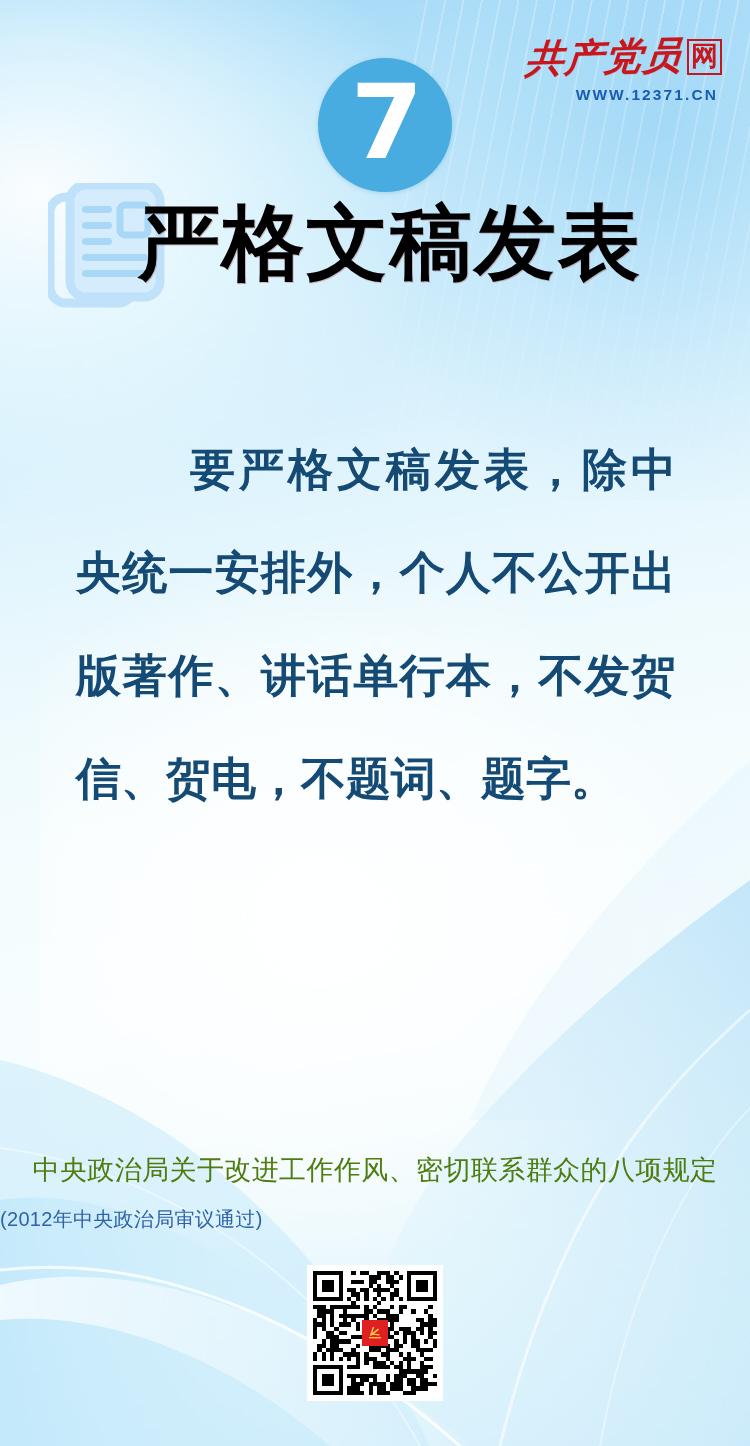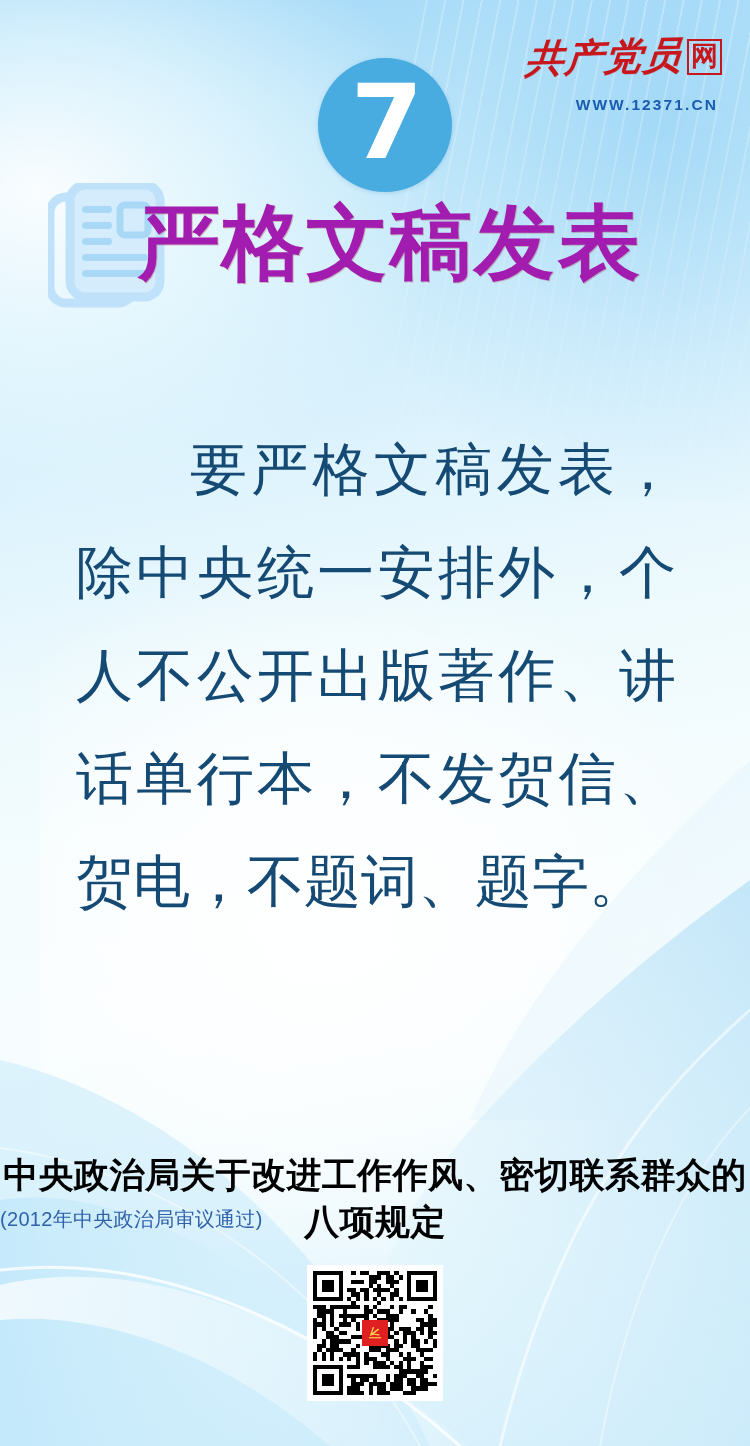--- a/index.html
+++ b/index.html
@@ -102,21 +102,21 @@
     font-family: "Liberation Serif", "DejaVu Serif", serif;
     font-size: 27px;
     font-weight: bold;
     color: #c8161d;
     border: 2px solid #c8161d;
     line-height: 1;
     padding: 2px 2px 3px 2px;
     margin-left: 2px;
   }
   .logo-url {
-    margin-top: 16px;
+    margin-top: 6px;
     font-size: 15.5px;
     font-weight: bold;
     letter-spacing: 2.1px;
     color: #1a5cb0;
     text-align: right;
     padding-right: 4px;
   }
 
   
   .num-circle {
@@ -148,51 +148,51 @@
   }
   .doc-icon svg { display: block; }
 
   
   .main-title {
     position: absolute;
     left: 138px; top: 202px;
     font-size: 82px;
     font-weight: bold;
     letter-spacing: 2px;
-    color: #a21caf;
+    color: #000000;
     line-height: 1;
     white-space: nowrap;
     text-shadow: 1px 1px 0 rgba(150,8,12,0.25);
   }
 
   
   .body-text {
     position: absolute;
     left: 76px; top: 418px;
     width: 600px;
-    font-size: 57px;
-    font-weight: normal;
+    font-size: 45px;
+    font-weight: bold;
     line-height: 103px;
     color: #144a73;
     text-indent: 114px;
     letter-spacing: 0px;
     text-align: justify;
     text-justify: inter-ideograph;
   }
 
   
   .footer-title {
     position: absolute;
     left: 0; right: 0; top: 1152px;
     text-align: center;
     font-family: "Liberation Serif", "DejaVu Serif", serif;
-    font-size: 35px;
-    font-weight: bold;
+    font-size: 27px;
+    font-weight: normal;
     letter-spacing: 0.4px;
-    color: #000000;
+    color: #4d7c0f;
   }
   .footer-sub {
     position: absolute;
     left: 0; right: 0; top: 1206px;
     text-align: left;
     font-size: 20px;
     color: #2f62a8;
     letter-spacing: 0.3px;
   }
 

